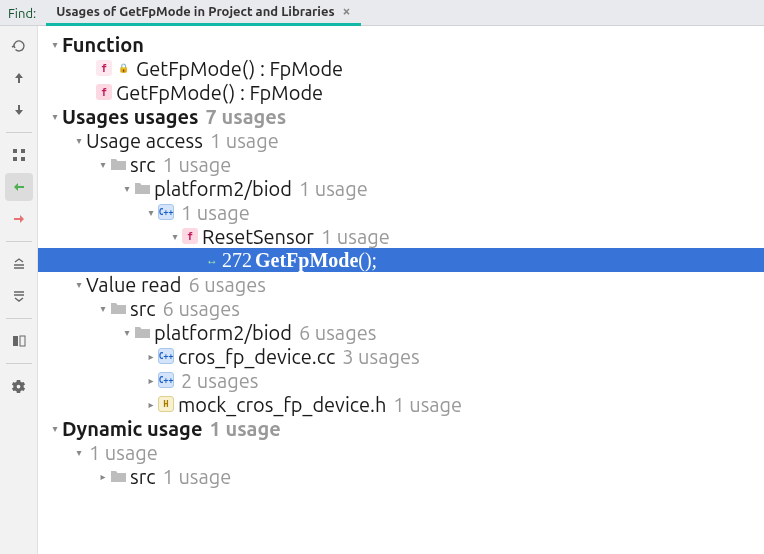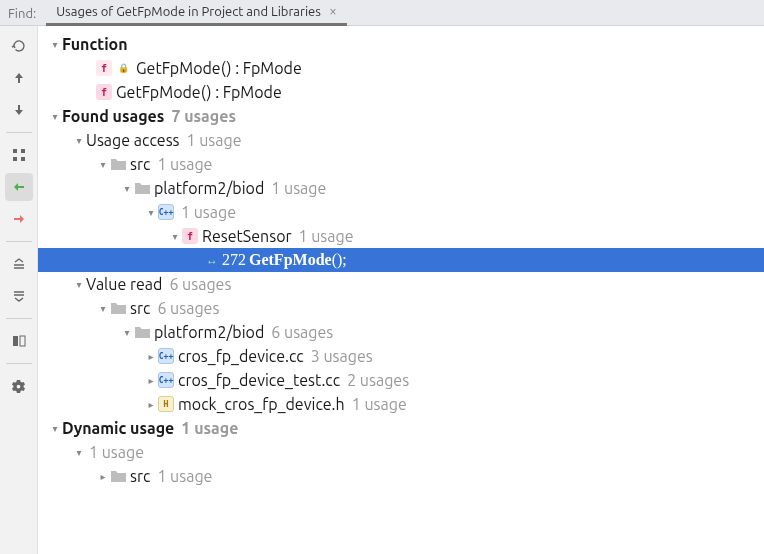--- a/index.html
+++ b/index.html
@@ -15,32 +15,33 @@
   .top-bar {
     height: 26px;
     background: #e8eaed;
     border-bottom: 1px solid #d0d2d5;
     display: flex;
     align-items: center;
     padding-left: 8px;
   }
   .find-label {
     font-size: 13px;
-    color: #737373;
+    color: #14532d;
     padding-right: 10px;
   }
   .tab {
     height: 26px;
     background: #e8eaed;
-    border-bottom: 3px solid #737373;
+    border-bottom: 3px solid #14b8a6;
     display: flex;
     align-items: center;
     padding: 0 10px;
     font-size: 13px;
     color: #333;
+    font-weight: bold;
   }
   .tab .close {
     margin-left: 8px;
     color: #888;
     cursor: pointer;
     font-size: 14px;
   }
   .main {
     display: flex;
     height: calc(100% - 26px);
@@ -134,21 +135,21 @@
   }
   .ic-f-pink-light {
     background: #fce8ee;
     color: #c2185b;
     font-family: monospace;
   }
   .ic-lock {
     color: #4caf50;
     font-size: 9px;
   }
-  .txt { font-size: 16px; }
+  .txt { font-size: 20px; }
   .bold { font-weight: 700; }
   .muted { color: #999; }
   .code { font-family: Liberation Serif, serif; }
   .bold-code { font-weight: 700; }
   .mr4 { margin-right: 4px; }
   .green-arrow { color: #4caf50; font-size: 12px; margin-right: 4px; }
   .row.sel .green-arrow { color: #a8e6a8; }
 </style>
 </head>
 <body>
@@ -240,21 +241,21 @@
 
     <div class="row">
       <span class="ind" style="width:58px"></span>
       <span class="icon-box ic-f-pink">f</span>
       <span class="txt">GetFpMode() : FpMode</span>
     </div>
 
     <div class="row">
       <span class="ind" style="width:10px"></span>
       <span class="chev">▾</span>
-      <span class="txt bold mr4">Found usages</span>
+      <span class="txt bold mr4">Usages usages</span>
       <span>&nbsp;</span>
       <span class="txt muted bold">7 usages</span>
     </div>
 
     <div class="row">
       <span class="ind" style="width:34px"></span>
       <span class="chev">▾</span>
       <span class="txt mr4">Usage access</span>
       <span>&nbsp;</span>
       <span class="txt muted">1 usage</span>
@@ -352,21 +353,20 @@
       <span class="icon-box ic-cpp">C++</span>
       <span class="txt mr4">cros_fp_device.cc</span>
       <span>&nbsp;</span>
       <span class="txt muted">3 usages</span>
     </div>
 
     <div class="row">
       <span class="ind" style="width:106px"></span>
       <span class="chev">▸</span>
       <span class="icon-box ic-cpp">C++</span>
-      <span class="txt mr4">cros_fp_device_test.cc</span>
       <span>&nbsp;</span>
       <span class="txt muted">2 usages</span>
     </div>
 
     <div class="row">
       <span class="ind" style="width:106px"></span>
       <span class="chev">▸</span>
       <span class="icon-box ic-h">H</span>
       <span class="txt mr4">mock_cros_fp_device.h</span>
       <span>&nbsp;</span>

